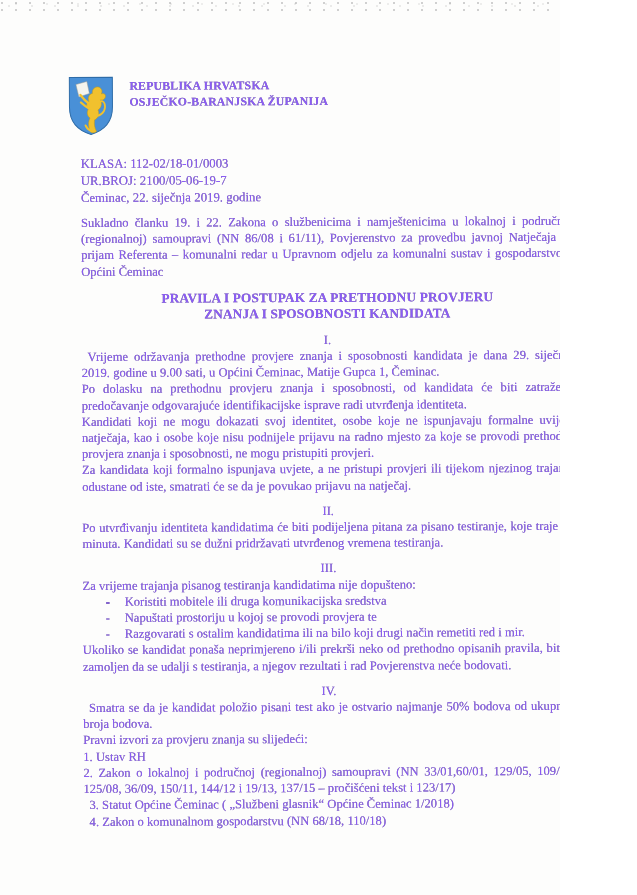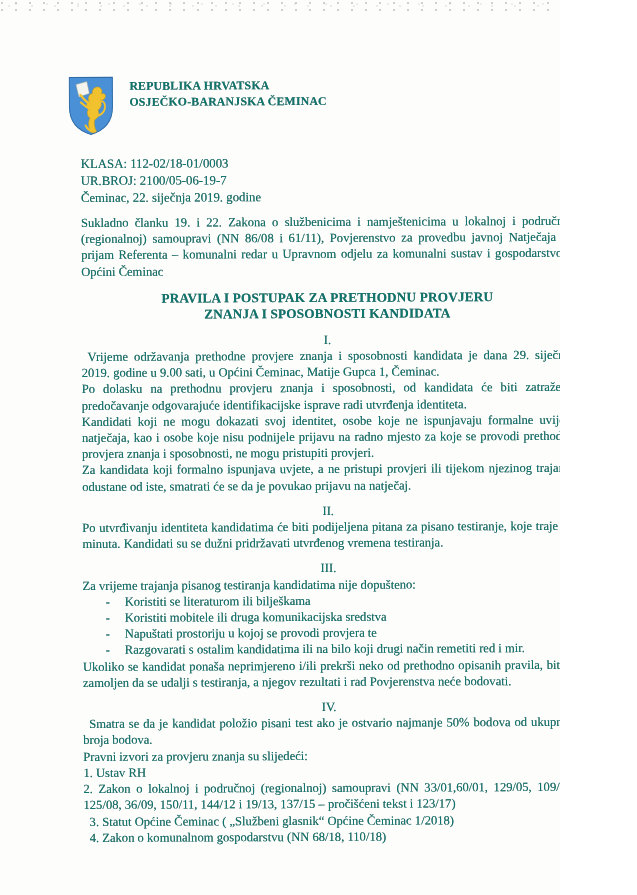--- a/index.html
+++ b/index.html
@@ -1,21 +1,21 @@
 <!DOCTYPE html>
 <html lang="hr"><head>
 <meta charset="utf-8">
 <style>
   html,body{margin:0;padding:0;background:#ffffff;}
   .page{
     position:relative;
     width:560px;height:895px;
     background:#fdfdfc;
     font-family:"Liberation Serif", serif;
-    color:#0f766e;
+    color:#8b5cf6;
     overflow:hidden;
   }
   .scan-speckle{
     position:absolute;top:1px;left:0;right:0;height:13px;
     background-image:
       radial-gradient(circle at 2px 2px, rgba(70,70,70,.45) .7px, transparent 1.1px),
       radial-gradient(circle at 9px 5px, rgba(110,110,110,.32) .6px, transparent 1px),
       radial-gradient(circle at 16px 3px, rgba(90,90,90,.25) .6px, transparent 1px);
     background-size:14px 7px, 23px 9px, 31px 11px;
     opacity:.55;
@@ -61,21 +61,21 @@
         <path d="M4,3 H90 V62 C90,94 71,110 47,117 C23,110 4,94 4,62 Z" fill="#4990d7" stroke="#2e6ca8" stroke-width="2"></path>
         <polygon points="17,17 39,11 44,35 23,42" fill="#f4f4ee" stroke="#9a9a92" stroke-width="1"></polygon>
         <path d="M46,112 C41,102 41,92 45,84 C39,80 38,72 42,66 C37,62 37,54 43,51 C40,44 43,36 50,35 C49,28 54,21 61,22 C68,23 71,30 68,36 C73,34 77,37 76,42 C75,47 70,49 66,48 C70,55 68,64 61,68 C65,76 61,85 54,88 C53,97 54,104 58,111 C54,114 49,115 46,112 Z" fill="#f1c12e" stroke="#c79b12" stroke-width="1"></path>
         <path d="M44,56 C37,51 31,45 26,38" fill="none" stroke="#f1c12e" stroke-width="4.5" stroke-linecap="round"></path>
         <path d="M45,66 C38,62 32,58 27,53" fill="none" stroke="#f1c12e" stroke-width="4.5" stroke-linecap="round"></path>
         <path d="M47,110 C42,108 38,104 36,99" fill="none" stroke="#f1c12e" stroke-width="4" stroke-linecap="round"></path>
         <path d="M60,80 C72,76 78,66 74,55 C72,50 66,49 65,53" fill="none" stroke="#f1c12e" stroke-width="3.5" stroke-linecap="round"></path>
       </svg>
       <div class="org-lines">
         <div>REPUBLIKA HRVATSKA</div>
-        <div>OSJEČKO-BARANJSKA ČEMINAC</div>
+        <div>OSJEČKO-BARANJSKA ŽUPANIJA</div>
       </div>
     </div>
 
     <div class="meta">
       <div>KLASA: 112-02/18-01/0003</div>
       <div>UR.BROJ: 2100/05-06-19-7</div>
       <div>Čeminac, 22. siječnja 2019. godine</div>
     </div>
 
     <div class="body-text">
@@ -94,21 +94,20 @@
       <p>Za kandidata koji formalno ispunjava uvjete, a ne pristupi provjeri ili tijekom njezinog trajanja odustane od iste, smatrati će se da je povukao prijavu na natječaj.</p>
 
       <div class="sec-head">II.</div>
       <p>Po utvrđivanju identiteta kandidatima će biti podijeljena pitana za pisano testiranje, koje traje 45 minuta. Kandidati su se dužni pridržavati utvrđenog vremena testiranja.</p>
 
       <div class="sec-head">III.</div>
       <p>Za vrijeme trajanja pisanog testiranja kandidatima nije dopušteno:</p>
       <ul class="rules">
         <li>
           <span class="dash">-</span>
-          <span>Koristiti se literaturom ili bilješkama</span>
         </li>
         <li>
           <span class="dash">-</span>
           <span>Koristiti mobitele ili druga komunikacijska sredstva</span>
         </li>
         <li>
           <span class="dash">-</span>
           <span>Napuštati prostoriju u kojoj se provodi provjera te</span>
         </li>
         <li>

